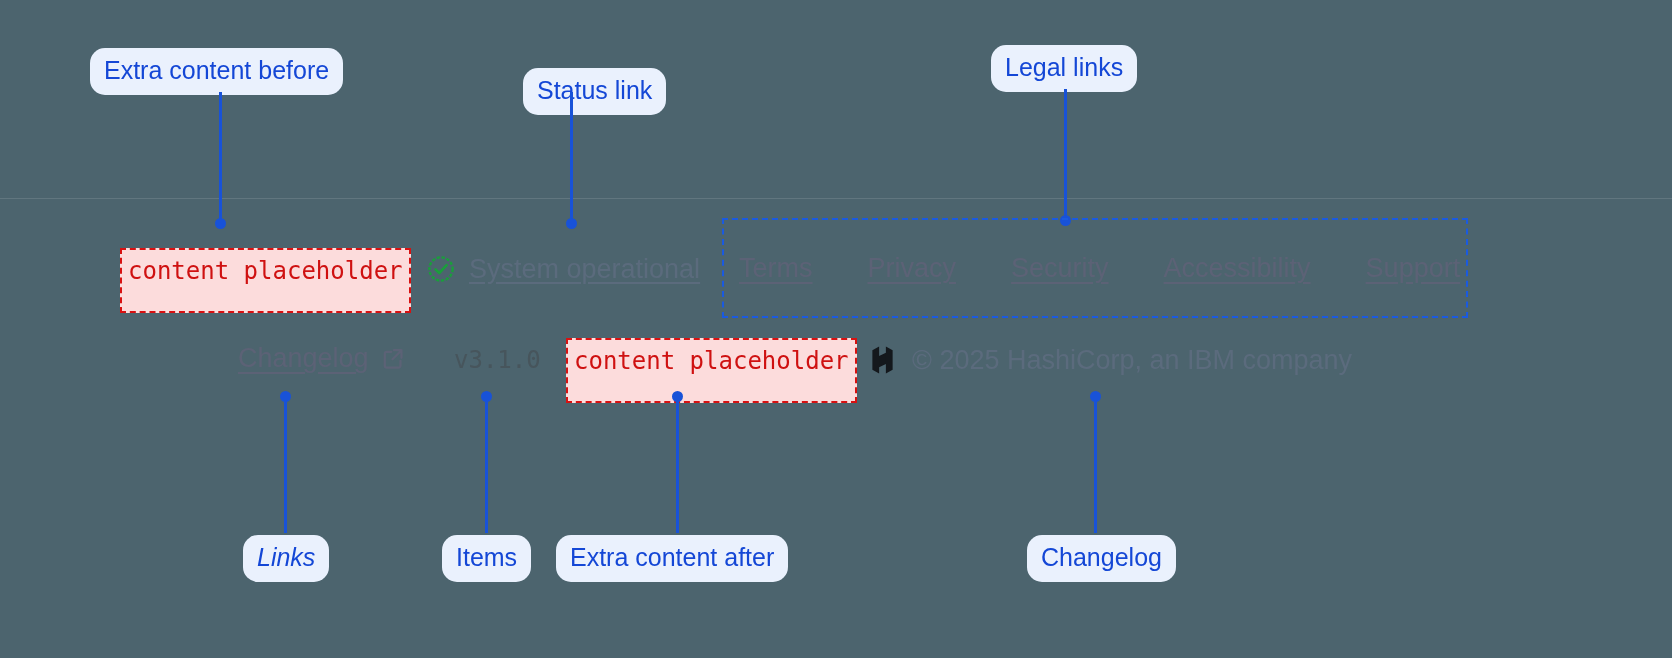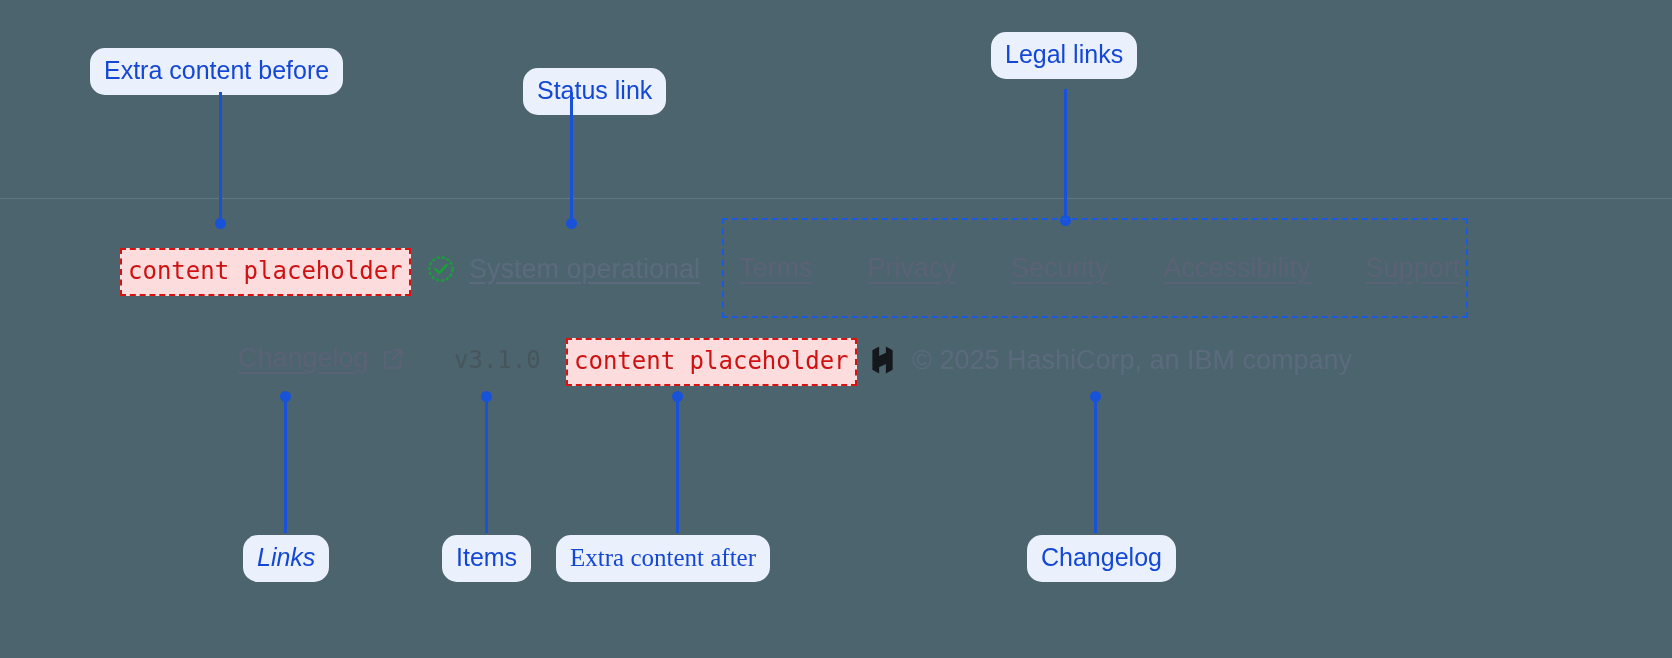--- a/index.html
+++ b/index.html
@@ -43,21 +43,21 @@
 
   
   .placeholder{
     position:absolute;
     background:#fcdcdc;
     border:2px dashed #d81111;
     color:#cf1111;
     font-family:"DejaVu Sans Mono", monospace;
     font-size:24px;
     line-height:1;
-    padding:9px 6px 11px 6px;
+    padding:9px 6px 28px 6px;
     white-space:nowrap;
   }
 
   
   .status-row{
     position:absolute;
     display:flex;align-items:center;gap:13px;
     white-space:nowrap;
   }
   .status-icon{width:30px;height:30px;display:block;}
@@ -132,21 +132,21 @@
   <div class="footer-rule"></div>
 
   <div class="callout" style="left:90px;top:48px;">Extra content before</div>
   <div class="leader" style="left:219px;top:92px;height:133px;"></div>
   <div class="dot" style="left:215px;top:218px;"></div>
 
   <div class="callout" style="left:523px;top:48px;margin-top:20px;">Status link</div>
   <div class="leader" style="left:570px;top:92px;height:133px;"></div>
   <div class="dot" style="left:566px;top:218px;"></div>
 
-  <div class="callout" style="left:991px;top:32px;">Legal links</div>
+  <div class="callout" style="left:991px;top:45px;">Legal links</div>
   <div class="leader" style="left:1064px;top:89px;height:133px;"></div>
   <div class="dot" style="left:1060px;top:215px;"></div>
 
   <div class="placeholder" style="left:120px;top:248px;">content placeholder</div>
 
   <div class="status-row" style="left:426px;top:254px;">
     <svg class="status-icon" viewBox="0 0 24 24" fill="none">
       <circle cx="12" cy="12" r="9.3" stroke="#1a9e3c" stroke-width="1.9" stroke-dasharray="2.6 1.4"></circle>
       <path d="M7.6 12.3 L10.6 15.2 L16.5 8.9" stroke="#1a9e3c" stroke-width="2.1" stroke-linecap="round" stroke-linejoin="round"></path>
     </svg>
@@ -186,19 +186,19 @@
   <div class="dot" style="left:280px;top:391px;"></div>
   <div class="leader" style="left:284px;top:396px;height:137px;"></div>
   <div class="callout" style="left:243px;top:535px;font-style:italic;">Links</div>
 
   <div class="dot" style="left:481px;top:391px;"></div>
   <div class="leader" style="left:485px;top:396px;height:137px;"></div>
   <div class="callout" style="left:442px;top:535px;">Items</div>
 
   <div class="dot" style="left:672px;top:391px;"></div>
   <div class="leader" style="left:676px;top:396px;height:137px;"></div>
-  <div class="callout" style="left:556px;top:535px;font-family:Liberation Serif, serif;">Extra content after</div>
+  <div class="callout" style="left:556px;top:535px;">Extra content after</div>
 
   <div class="dot" style="left:1090px;top:391px;"></div>
   <div class="leader" style="left:1094px;top:396px;height:137px;"></div>
   <div class="callout" style="left:1027px;top:535px;">Changelog</div>
 
 </div>
 
 </body></html>

